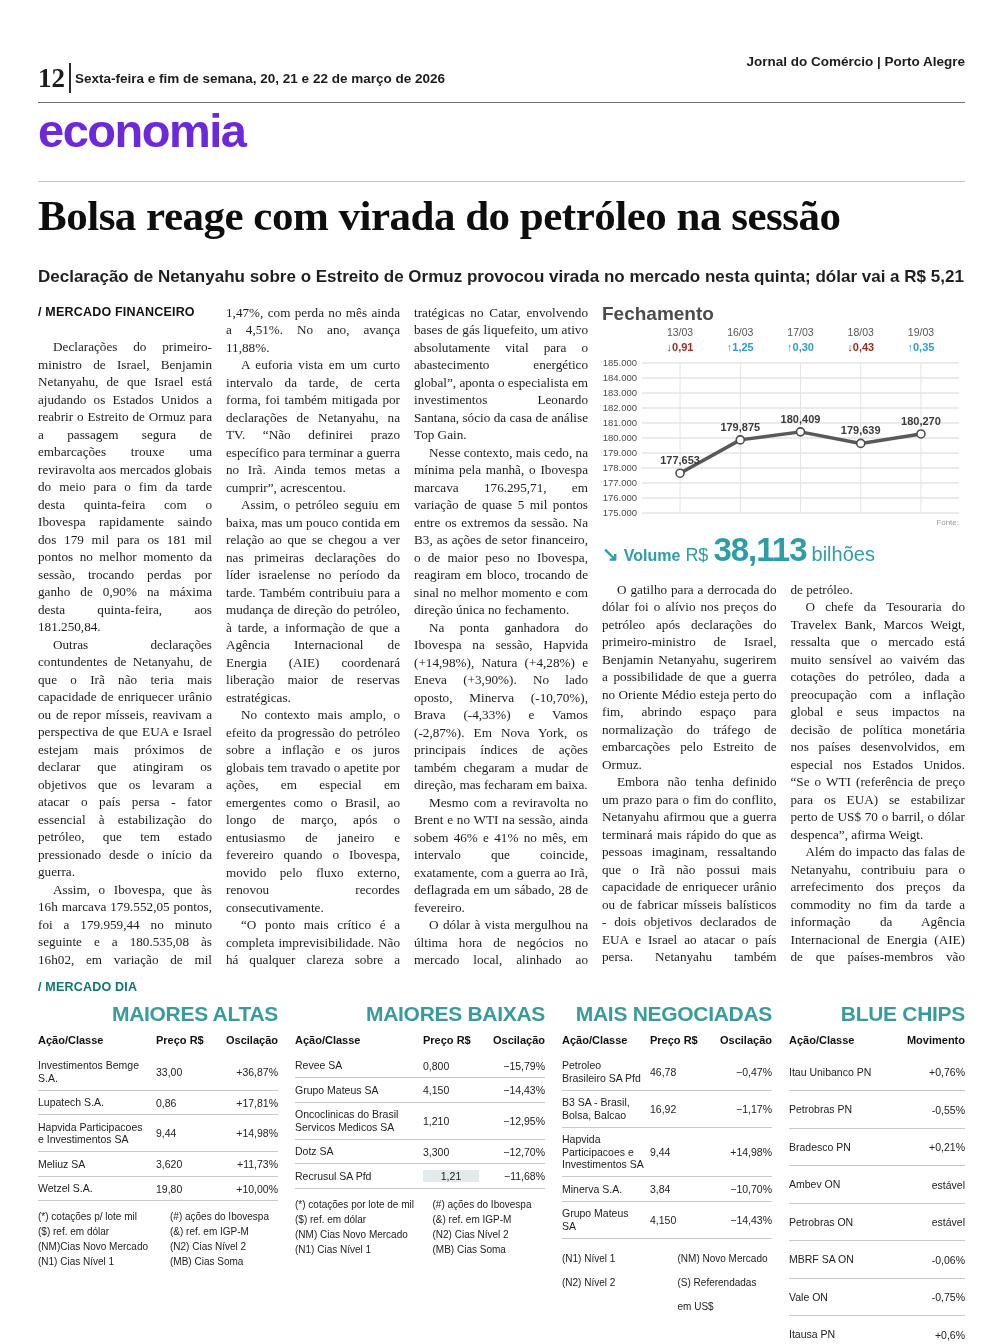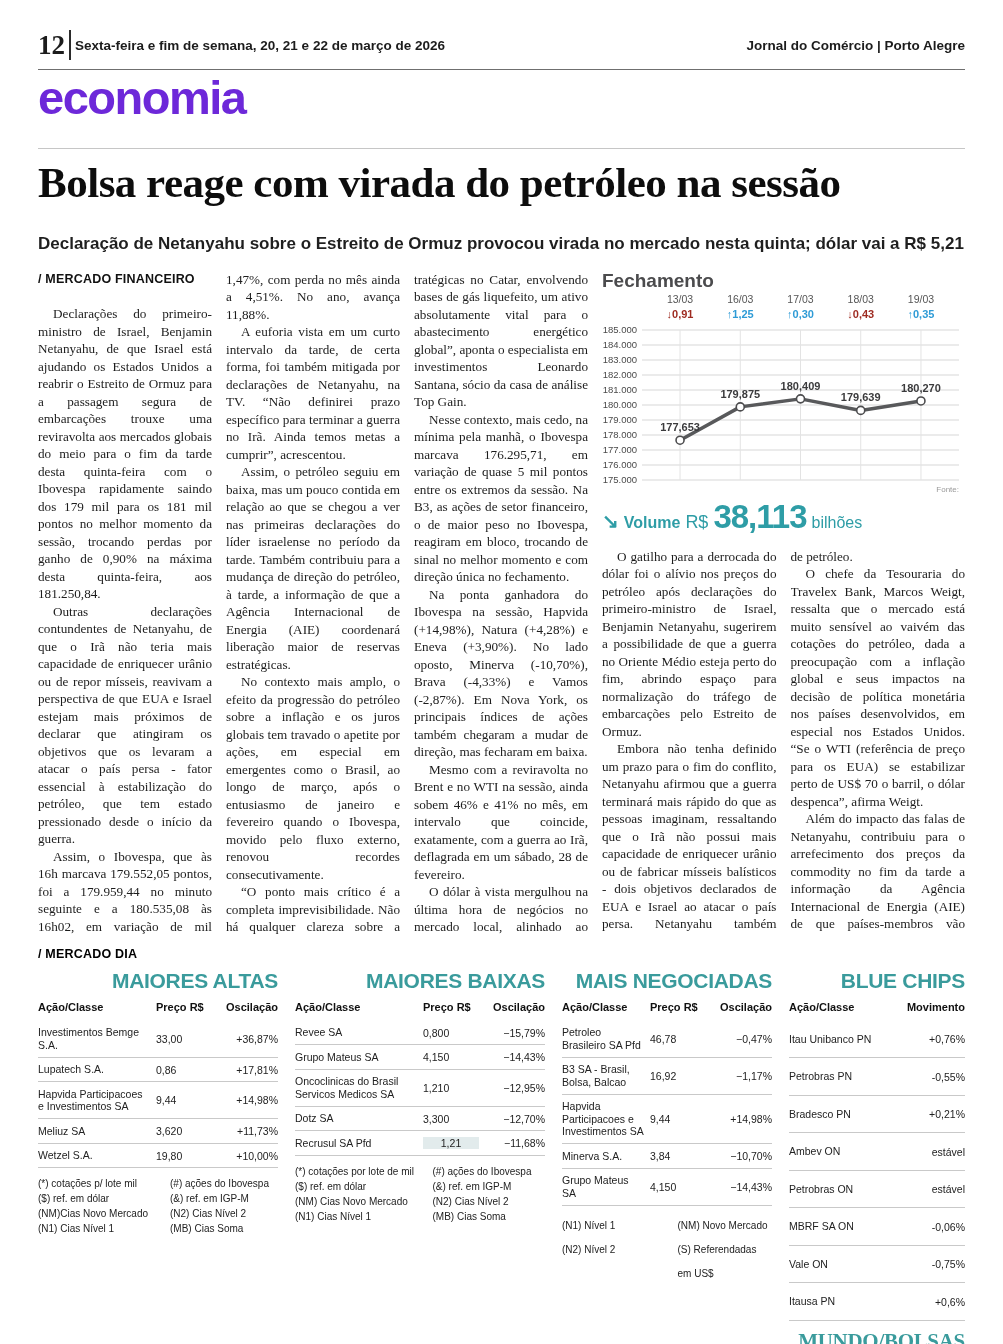--- a/index.html
+++ b/index.html
@@ -3,21 +3,21 @@
 <meta charset="utf-8">
 <style>
   html,body{margin:0;padding:0;background:#fff;}
   .page{width:1003px;height:1344px;background:#fff;color:#1c1c1c;
     font-family:"Liberation Serif",serif;box-sizing:border-box;padding:0 38px;
     position:relative;overflow:hidden;}
   
   .topbar{display:flex;align-items:center;justify-content:space-between;
     padding-top:30px;padding-bottom:9px;border-bottom:1px solid #6f6f6f;
     font-family:"Liberation Sans",sans-serif;}
-  .topbar-left{display:flex;align-items:center;gap:4px;}
+  .topbar-left{display:flex;align-items:center;gap:4px;margin-top:33px;}
   .page-number{font-family:"Liberation Serif",serif;font-size:27px;font-weight:bold;line-height:1;}
   .topbar-divider{width:2px;height:30px;background:#2b2b2b;}
   .edition-date{font-size:13.5px;font-weight:bold;}
   .publication{font-size:13.5px;font-weight:bold;}
   
   .section-title{color:#6d28d9;font-family:"Liberation Sans",sans-serif;
     font-weight:bold;font-size:47px;letter-spacing:-1.5px;line-height:1;margin-top:4px;}
   .rule-light{border:none;border-top:1px solid #c6c6c6;margin:27px 0 0;}
   .headline{font-family:"Liberation Serif",serif;font-weight:bold;font-size:43px;
     letter-spacing:-0.5px;line-height:1.05;margin-top:11px;white-space:nowrap;color:#0d0d0d;}
@@ -34,21 +34,21 @@
   .right-wrap{flex:1;display:flex;flex-direction:column;overflow:hidden;}
   .chart-title{font-family:"Liberation Sans",sans-serif;font-weight:bold;
     font-size:19px;color:#4b4b4d;line-height:1;margin-bottom:2px;}
   svg text{font-family:"Liberation Sans",sans-serif;}
   .volume-row{display:flex;align-items:baseline;gap:5px;color:#2e9da6;
     font-family:"Liberation Sans",sans-serif;margin-top:2px;height:40px;}
   .vol-arrow{font-size:20px;font-weight:bold;}
   .vol-label{font-size:16px;font-weight:bold;}
   .vol-cur{font-size:18px;}
   .vol-value{font-size:33px;font-weight:bold;letter-spacing:-1px;}
-  .vol-unit{font-size:16px;}
+  .vol-unit{font-size:20px;}
   .right-cols{display:flex;gap:14px;margin-top:10px;flex:1;overflow:hidden;}
   .right-cols .col{flex:1 1 0;width:auto;}
   
   .mercado-dia{margin-top:12px;}
   .md-grid{display:grid;grid-template-columns:240px 250px 210px 176px;gap:17px;
     margin-top:8px;font-family:"Liberation Sans",sans-serif;}
   .mtable-title{color:#3a9b9c;font-size:21px;font-weight:bold;letter-spacing:-.3px;
     margin-bottom:5px;text-align:right;}
   .mtable-header,.mtable-row{display:grid;align-items:center;}
   .cols3{grid-template-columns:1fr 56px 66px;}
@@ -178,21 +178,21 @@
         <div class="col">
             <p class="noindent">de petróleo.</p>
             <p>O chefe da Tesouraria do Travelex Bank, Marcos Weigt, ressalta que o mercado está muito sensível ao vaivém das cotações do petróleo, dada a preocupação com a inflação global e seus impactos na decisão de política monetária nos países desenvolvidos, em especial nos Estados Unidos. “Se o WTI (referência de preço para os EUA) se estabilizar perto de US$ 70 o barril, o dólar despenca”, afirma Weigt.</p>
             <p>Além do impacto das falas de Netanyahu, contribuiu para o arrefecimento dos preços da commodity no fim da tarde a informação da Agência Internacional de Energia (AIE) de que países-membros vão começar a liberar reservas, em um total que pode atingir 426 milhões de barris.</p>
           </div>
       </div>
     </div>
   </div>
 
   <div class="mercado-dia">
-    <div class="kicker" style="color:#000000;margin-bottom:6px;">/ MERCADO DIA</div>
+    <div class="kicker" style="color:#0f766e;margin-bottom:6px;">/ MERCADO DIA</div>
     <div class="md-grid" id="md-grid">
         <div class="mtable">
           <div class="mtable-title">MAIORES ALTAS</div>
           <div class="mtable-header cols3">
             <span class="h-name">Ação/Classe</span>
             <span class="h-price">Preço R$</span>
             <span class="h-osc">Oscilação</span>
           </div>
           <div class="mtable-row cols3">
             <span class="cell-name">Investimentos Bemge S.A.</span>

